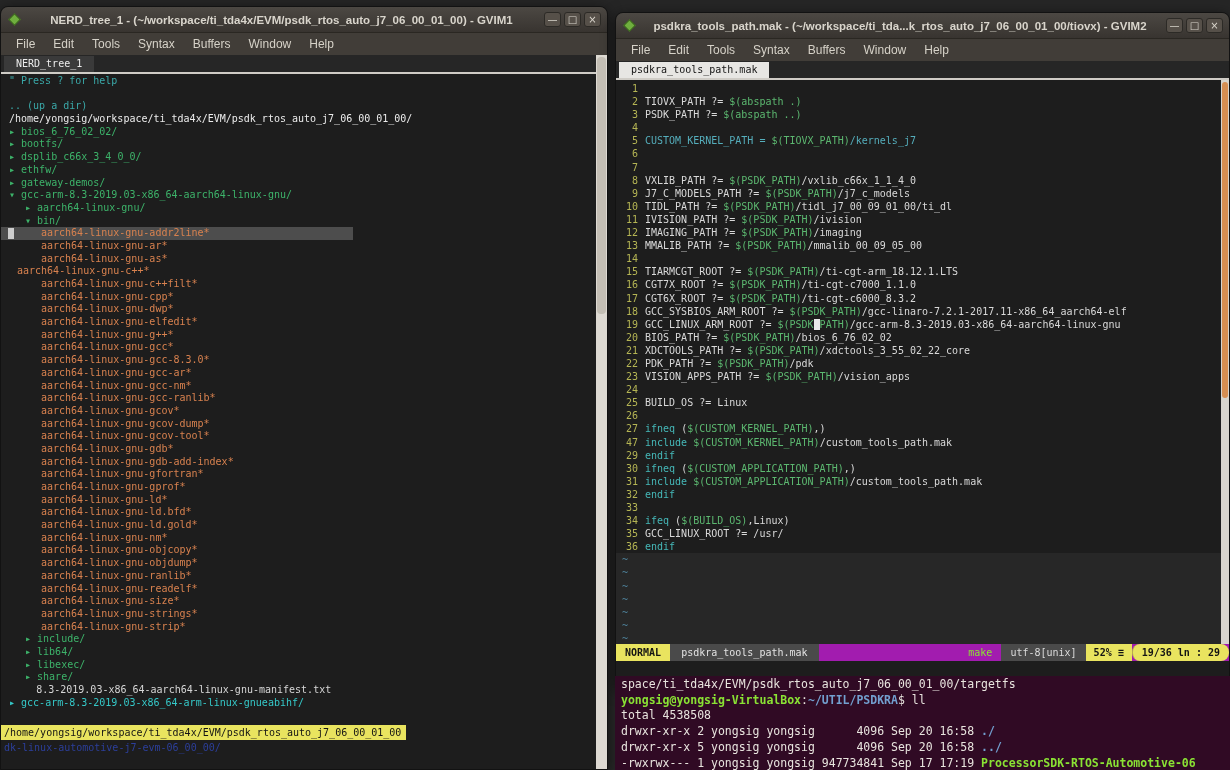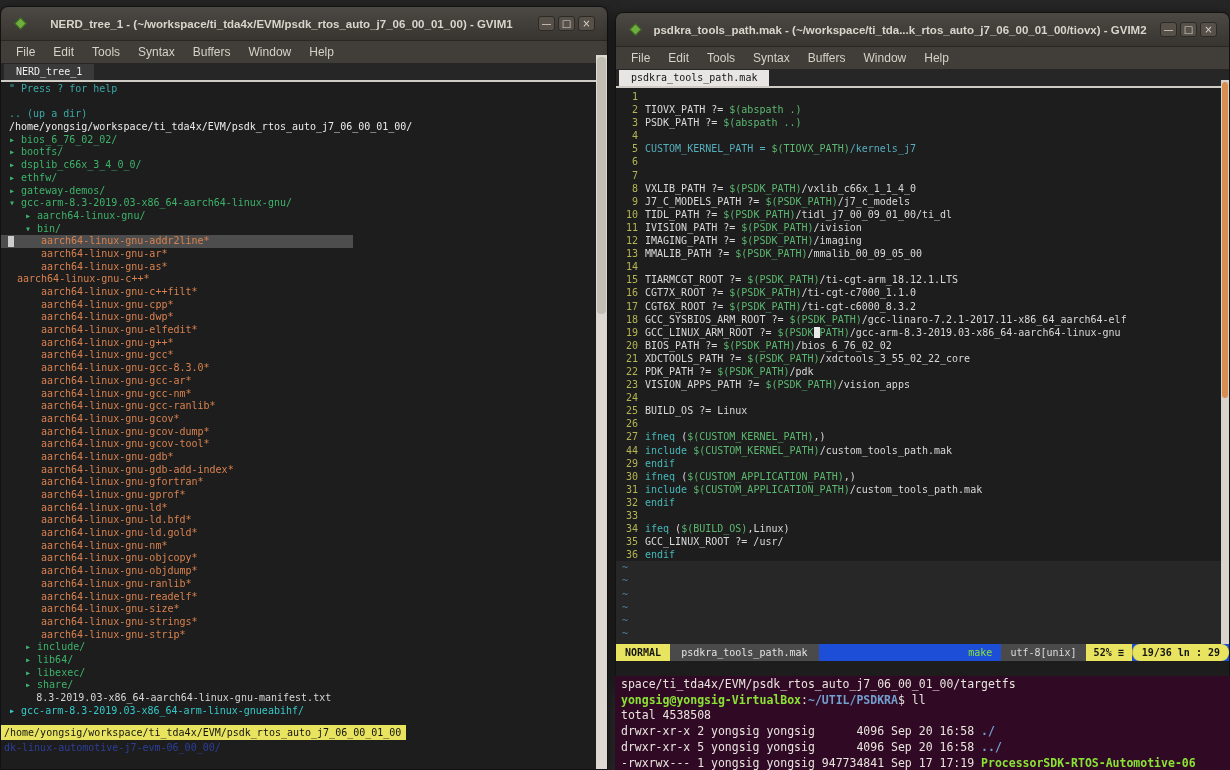--- a/index.html
+++ b/index.html
@@ -10,23 +10,23 @@
   }
   
   .gvim-window {
     position:absolute; background:#1d1d1d; border:1px solid #121212;
     border-radius:8px 8px 0 0; display:flex; flex-direction:column;
     box-shadow:0 3px 14px rgba(0,0,0,.55);
   }
   .win-left  { left:0;   top:6px; width:608px; height:764px; }
   .win-right { left:615px; top:12px;  width:615px; height:676px; }
   .titlebar {
-    height:34px; flex:none; display:flex; align-items:center; gap:6px;
+    height:26px; flex:none; display:flex; align-items:center; gap:6px;
     background:linear-gradient(#4c4843,#383430); border-radius:7px 7px 0 0;
-    padding:0 12px; color:#d9d5cc; font:bold 11.5px "Liberation Sans", sans-serif;
+    padding:0 6px; color:#d9d5cc; font:bold 11.5px "Liberation Sans", sans-serif;
     border-bottom:1px solid #2a2722;
   }
   .vim-icon { width:9px; height:9px; flex:none; background:#6fae3e; border:1px solid #35591c; transform:rotate(45deg); margin-left:3px; }
   .title-text { flex:1; text-align:center; white-space:nowrap; overflow:hidden; }
   .win-controls { display:flex; gap:3px; flex:none; }
   .wc-btn {
     width:17px; height:15px; background:#565049; border:1px solid #2c2a26; border-radius:3px;
     color:#d8d4cb; font:10px "DejaVu Sans", sans-serif; text-align:center; line-height:13px;
   }
   .menubar { height:22px; flex:none; background:#413d38; display:flex; align-items:center; padding-left:6px; }
@@ -60,21 +60,21 @@
   .cline { display:flex; font-size:10px; line-height:13.1px; height:13.1px; white-space:pre; }
   .lnum { width:22px; flex:none; text-align:right; color:var(--c-lnum,#b5b554); margin-right:7px; }
   .ltext { white-space:pre; }
   .s-p { color:#d9d9d9; }
   .s-m { color:var(--c-macro,#5cb870);text-align:center; }
   .s-k { color:var(--c-key,#45b8b8); }
   .s-c { color:#55aebc; }
   .s-x { background:#e9e9e9; color:#111; }
   .tilde-zone { flex:1; background:#272727; }
   .trow-tilde { color:#4e8099; font-size:10px; line-height:13.1px; height:13.1px; padding-left:6px; }
-  .statusbar { height:17px; flex:none; display:flex; align-items:stretch; background:#1d4ed8; font:10px "DejaVu Sans Mono", monospace; overflow:hidden; }
+  .statusbar { height:17px; flex:none; display:flex; align-items:stretch; background:#a21caf; font:10px "DejaVu Sans Mono", monospace; overflow:hidden; }
   .statusbar > span { line-height:17px; white-space:pre; }
   .sb-mode { background:var(--c-yellow,#e9e45f); color:#141414; font-weight:bold; padding:0 9px; }
   .sb-file { background:#4a4a4a; color:#e2e2e2; padding:0 11px; }
   .sb-fill { flex:1; }
   .sb-ft  { color:#8ae234; padding:0 9px; }
   .sb-enc { background:#4a4a4a; color:#dcdcdc; padding:0 9px; }
   .sb-pct { background:var(--c-yellow,#e9e45f); color:#141414; font-weight:bold; padding:0 8px; }
   .sb-pos { background:var(--c-yellow,#e9e45f); color:#141414; font-weight:bold; padding:0 9px; border-left:1px solid #b6b14c;border-radius:8px; }
   .cmd-area { height:26px; flex:none; background:#1d1d1d; }
   .sb-track-r { position:absolute; right:0; top:67px; bottom:43px; width:8px; background:#d8d4cd; z-index:3; }
@@ -219,21 +219,21 @@
         <div class="cline"><span class="lnum">18</span><span class="ltext"><span class="s-p">GCC_SYSBIOS_ARM_ROOT ?= </span><span class="s-m">$(PSDK_PATH)</span><span class="s-p">/gcc-linaro-7.2.1-2017.11-x86_64_aarch64-elf</span></span></div>
         <div class="cline"><span class="lnum">19</span><span class="ltext"><span class="s-p">GCC_LINUX_ARM_ROOT ?= </span><span class="s-m">$(PSDK</span><span class="s-x">_</span><span class="s-m">PATH)</span><span class="s-p">/gcc-arm-8.3-2019.03-x86_64-aarch64-linux-gnu</span></span></div>
         <div class="cline"><span class="lnum">20</span><span class="ltext"><span class="s-p">BIOS_PATH ?= </span><span class="s-m">$(PSDK_PATH)</span><span class="s-p">/bios_6_76_02_02</span></span></div>
         <div class="cline"><span class="lnum">21</span><span class="ltext"><span class="s-p">XDCTOOLS_PATH ?= </span><span class="s-m">$(PSDK_PATH)</span><span class="s-p">/xdctools_3_55_02_22_core</span></span></div>
         <div class="cline"><span class="lnum">22</span><span class="ltext"><span class="s-p">PDK_PATH ?= </span><span class="s-m">$(PSDK_PATH)</span><span class="s-p">/pdk</span></span></div>
         <div class="cline"><span class="lnum">23</span><span class="ltext"><span class="s-p">VISION_APPS_PATH ?= </span><span class="s-m">$(PSDK_PATH)</span><span class="s-p">/vision_apps</span></span></div>
         <div class="cline"><span class="lnum">24</span><span class="ltext">&nbsp;</span></div>
         <div class="cline"><span class="lnum">25</span><span class="ltext"><span class="s-p">BUILD_OS ?= Linux</span></span></div>
         <div class="cline"><span class="lnum">26</span><span class="ltext">&nbsp;</span></div>
         <div class="cline"><span class="lnum">27</span><span class="ltext"><span class="s-k">ifneq</span><span class="s-p"> (</span><span class="s-m">$(CUSTOM_KERNEL_PATH)</span><span class="s-p">,)</span></span></div>
-        <div class="cline"><span class="lnum">44</span><span class="ltext"><span class="s-k">include</span><span class="s-p"> </span><span class="s-m">$(CUSTOM_KERNEL_PATH)</span><span class="s-p">/custom_tools_path.mak</span></span></div>
+        <div class="cline"><span class="lnum">47</span><span class="ltext"><span class="s-k">include</span><span class="s-p"> </span><span class="s-m">$(CUSTOM_KERNEL_PATH)</span><span class="s-p">/custom_tools_path.mak</span></span></div>
         <div class="cline"><span class="lnum">29</span><span class="ltext"><span class="s-k">endif</span></span></div>
         <div class="cline"><span class="lnum">30</span><span class="ltext"><span class="s-k">ifneq</span><span class="s-p"> (</span><span class="s-m">$(CUSTOM_APPLICATION_PATH)</span><span class="s-p">,)</span></span></div>
         <div class="cline"><span class="lnum">31</span><span class="ltext"><span class="s-k">include</span><span class="s-p"> </span><span class="s-m">$(CUSTOM_APPLICATION_PATH)</span><span class="s-p">/custom_tools_path.mak</span></span></div>
         <div class="cline"><span class="lnum">32</span><span class="ltext"><span class="s-k">endif</span></span></div>
         <div class="cline"><span class="lnum">33</span><span class="ltext">&nbsp;</span></div>
         <div class="cline"><span class="lnum">34</span><span class="ltext"><span class="s-k">ifeq</span><span class="s-p"> (</span><span class="s-m">$(BUILD_OS)</span><span class="s-p">,Linux)</span></span></div>
         <div class="cline"><span class="lnum">35</span><span class="ltext"><span class="s-p">GCC_LINUX_ROOT ?= /usr/</span></span></div>
         <div class="cline"><span class="lnum">36</span><span class="ltext"><span class="s-k">endif</span></span></div>
         <div class="tilde-zone">
           <div class="trow-tilde">~</div>

